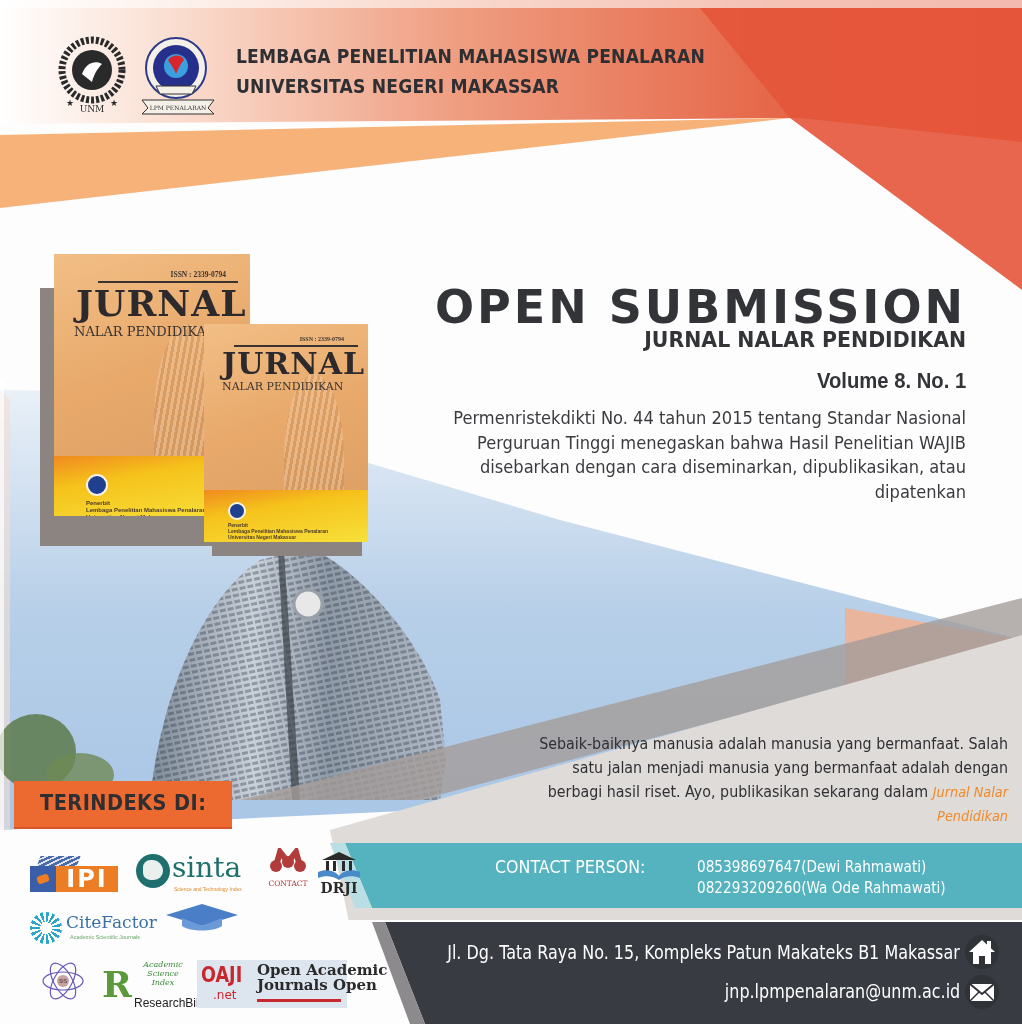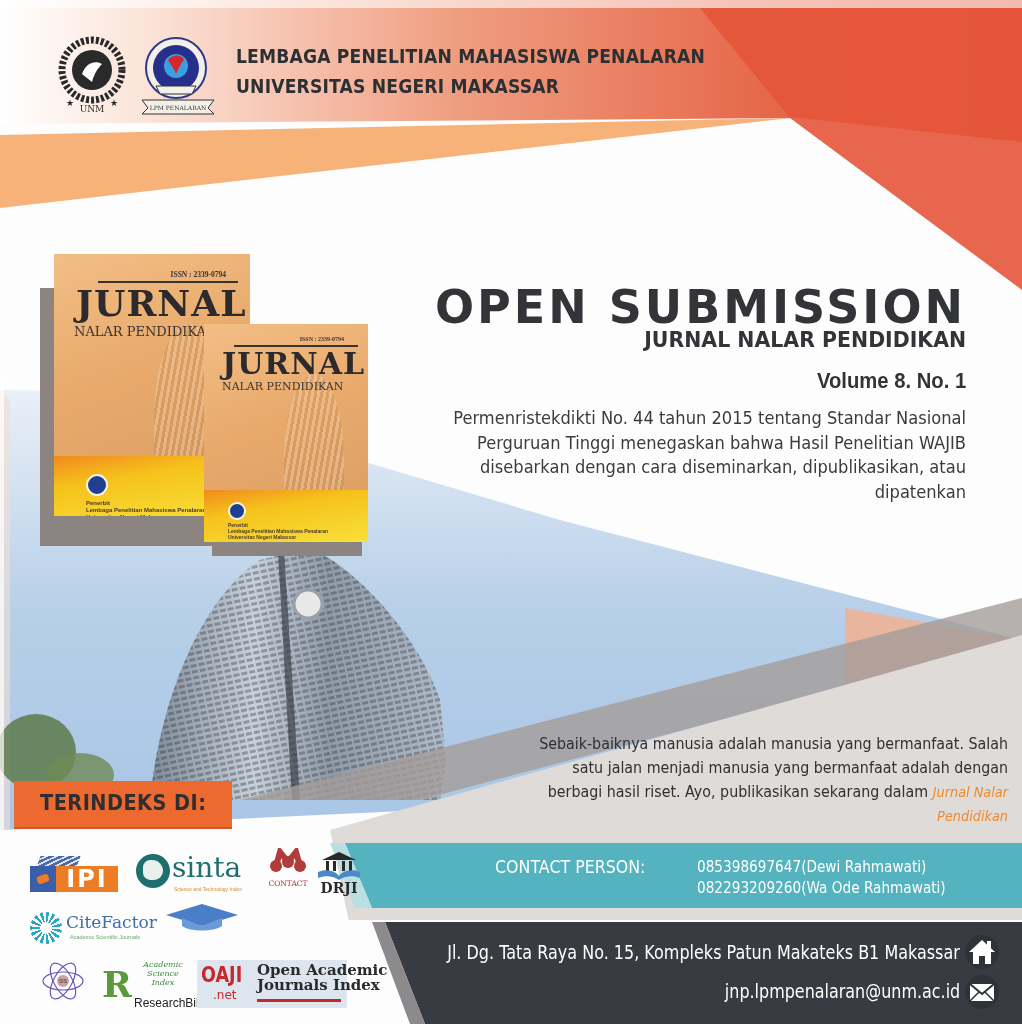--- a/index.html
+++ b/index.html
@@ -262,21 +262,21 @@
   </svg>
 </div>
 <div class="idx idx-ari">
   <div class="letter">R</div>
   <div class="tx"><span>Academic</span><br><span>Science</span><br><span>Index</span></div>
   <div class="rb">ResearchBib</div>
 </div>
 <div class="idx idx-oaji">
   <div class="oa">OAJI</div>
   <div class="net">.net</div>
-  <div class="oj"><span>Open Academic</span><br><span>Journals Index</span></div>
+  <div class="oj"><span>Open Academic</span><br><span>Journals Open</span></div>
   <div class="bar"></div>
 </div>
 
 <div class="abs contact-label">CONTACT PERSON:</div>
 <div class="abs contact-lines">
   <div><span>085398697647</span><span>(Dewi Rahmawati)</span></div>
   <div><span>082293209260</span><span>(Wa Ode Rahmawati)</span></div>
 </div>
 
 <div class="abs addr">Jl. Dg. Tata Raya No. 15, Kompleks Patun Makateks B1 Makassar</div>

